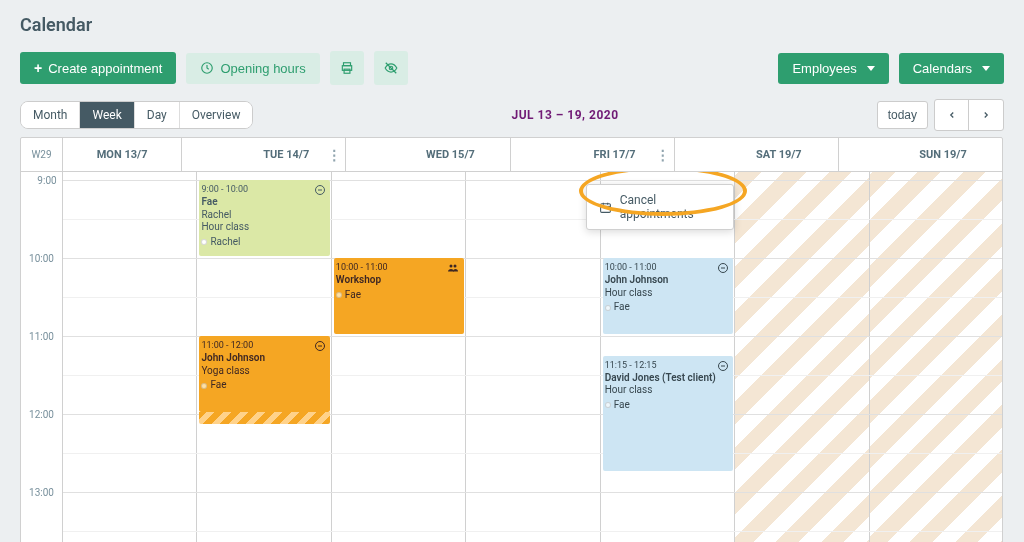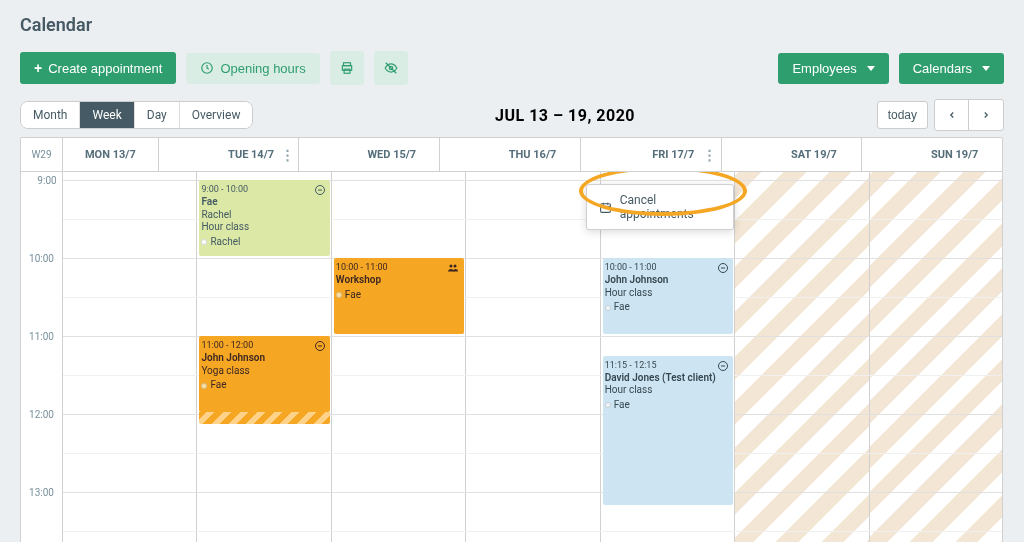--- a/index.html
+++ b/index.html
@@ -67,23 +67,23 @@
     color: #455a64;
     cursor: pointer;
     background: #fff;
     border-right: 1px solid #ddd;
   }
   .view-tab:last-child { border-right: none; }
   .view-tab.active { background: #455a64; color: #fff; }
   .date-range {
     flex: 1;
     text-align: center;
-    font-size: 16px;
+    font-size: 12px;
     font-weight: 700;
-    color: #000000;
+    color: #701a75;
     letter-spacing: 0.5px;
   }
   .nav-group { display: flex; gap: 6px; align-items: center; }
   .today-btn {
     background: #fff; border: 1px solid #ccc; border-radius: 3px;
     padding: 6px 10px; font-size: 12px; cursor: pointer; color: #455a64;
   }
   .nav-arrows { display: flex; border: 1px solid #ccc; border-radius: 3px; background: #fff; }
   .nav-arrow {
     width: 34px; height: 30px; display: flex; align-items: center; justify-content: center;
@@ -307,21 +307,20 @@
   </div>
 </div>
 
 <div class="calendar">
   <div class="cal-header">
     <div class="wk-col">W29</div>
     <div id="day-headers" style="display:flex;flex:1;gap:45px;">
         <div class="day-col-h">MON 13/7</div>
         <div class="day-col-h">TUE 14/7<span class="day-menu">⋮</span></div>
         <div class="day-col-h">WED 15/7</div>
-        <div class="day-col-h">THU 16/7</div>
         <div class="day-col-h">FRI 17/7<span class="day-menu">⋮</span></div>
         <div class="day-col-h">SAT 19/7</div>
         <div class="day-col-h">SUN 19/7</div>
       </div>
   </div>
   <div class="cal-body">
     <div class="time-col" id="time-col">
         <div class="time-label" style="top: 8px; padding-left: 11px;">9:00</div>
         <div class="time-label" style="top: 86px;">10:00</div>
         <div class="time-label" style="top: 164px;">11:00</div>
@@ -390,21 +389,21 @@
           <div class="title">John Johnson</div>
           <div class="sub">Hour class</div>
           <div class="staff"><span class="dot"></span>Fae</div>
           <span class="ev-icon">
             <svg width="12" height="12" viewBox="0 0 24 24" fill="none" stroke="currentColor" stroke-width="2">
               <circle cx="12" cy="12" r="9"></circle>
               <line x1="8" y1="12" x2="16" y2="12"></line>
             </svg>
           </span>
         </div>
-        <div class="event ev-blue" style="top: 183.5px; height: 149px; left: 539.714px; width: 130.429px;">
+        <div class="event ev-blue" style="top: 183.5px; height: 115px; left: 539.714px; width: 130.429px;">
           <div class="time">11:15 - 12:15</div>
           <div class="title">David Jones (Test client)</div>
           <div class="sub">Hour class</div>
           <div class="staff"><span class="dot"></span>Fae</div>
           <span class="ev-icon">
             <svg width="12" height="12" viewBox="0 0 24 24" fill="none" stroke="currentColor" stroke-width="2">
               <circle cx="12" cy="12" r="9"></circle>
               <line x1="8" y1="12" x2="16" y2="12"></line>
             </svg>
           </span>

